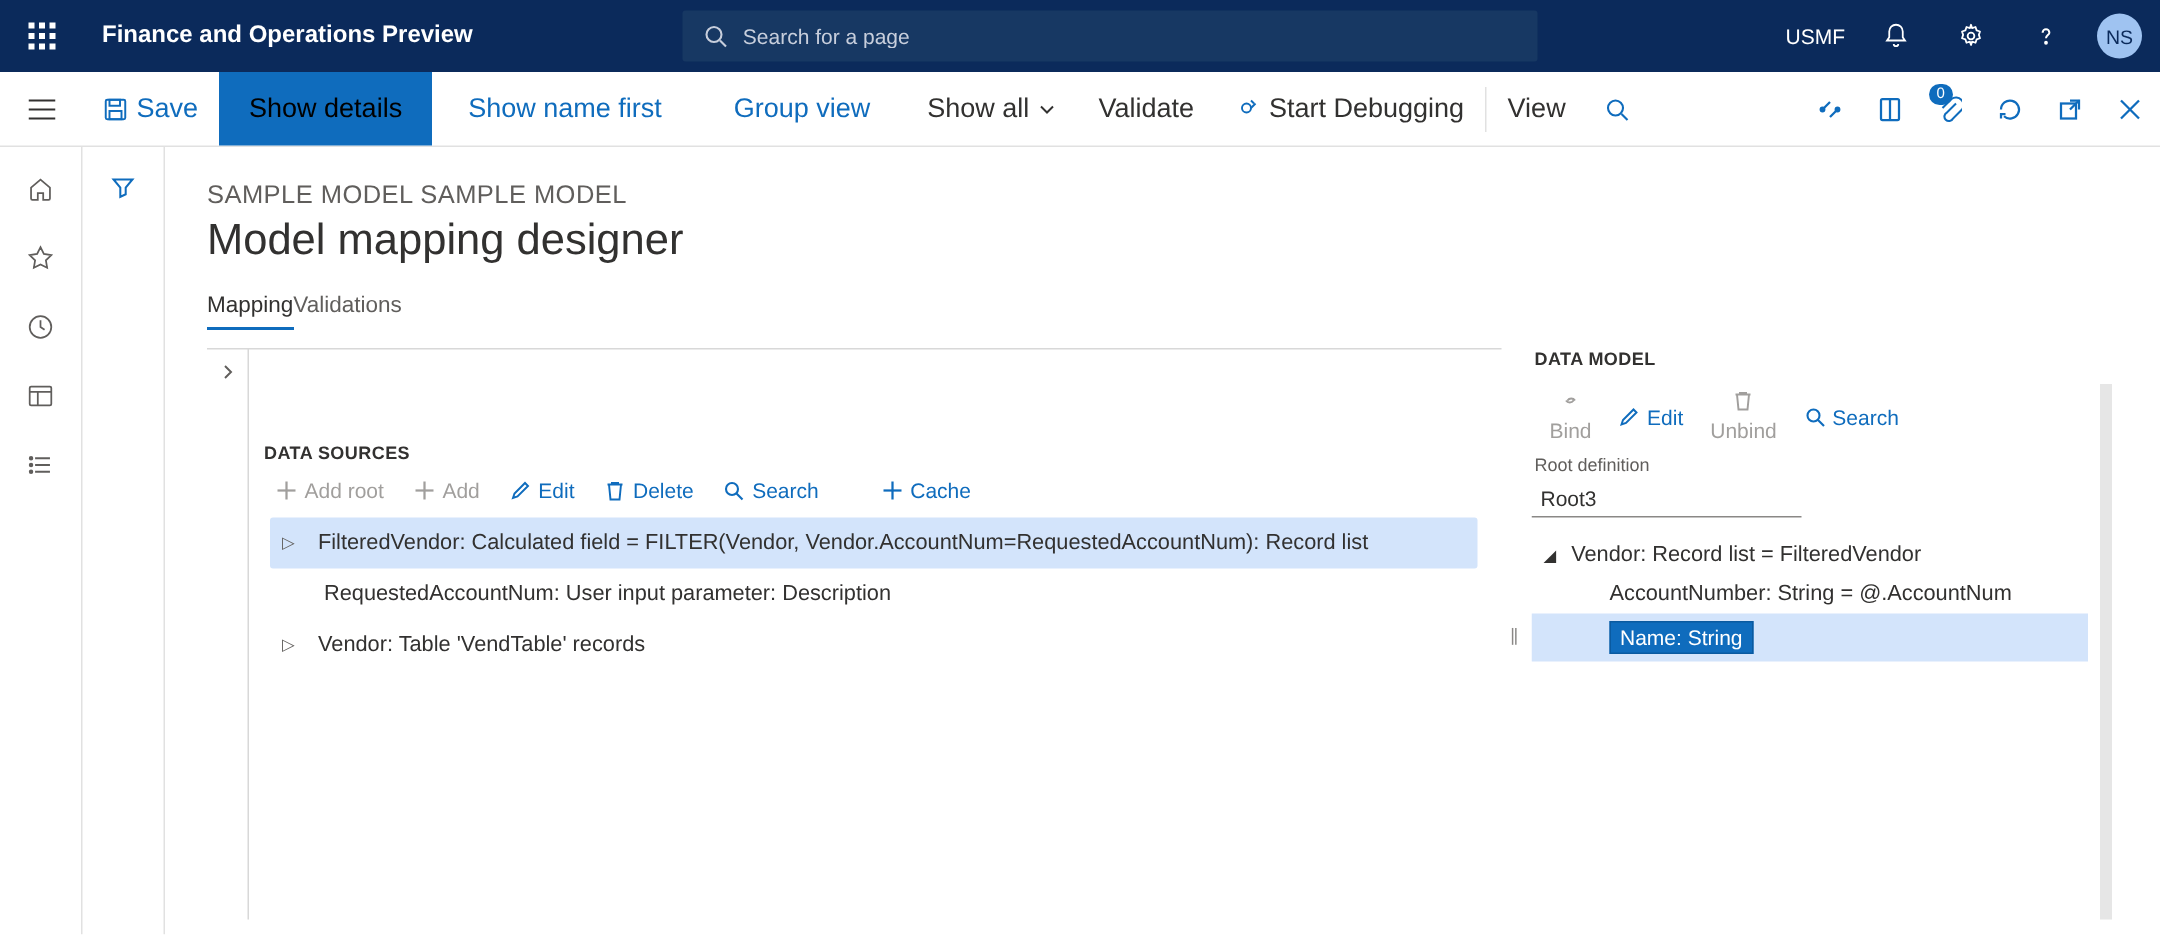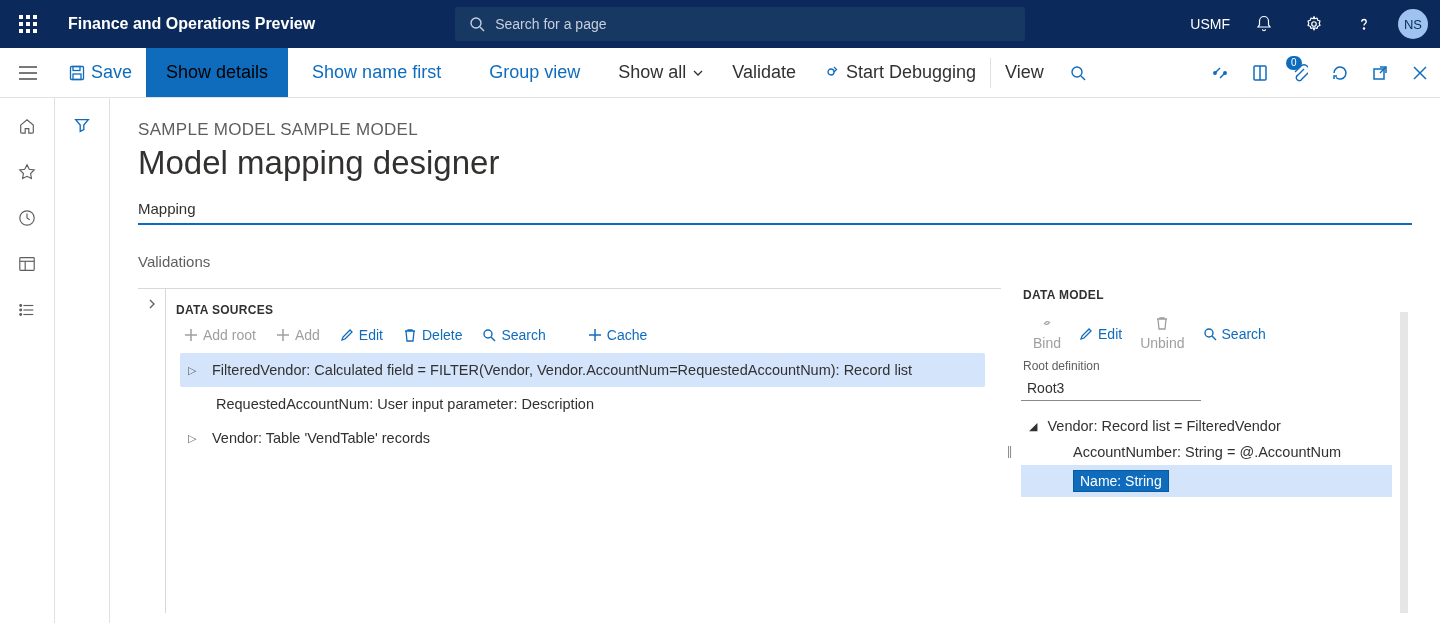--- a/index.html
+++ b/index.html
@@ -192,33 +192,31 @@
     flex-direction: column;
     position: relative;
   }
   .breadcrumb {
     color: #605e5c;
     font-size: 17px;
     letter-spacing: 0.3px;
     margin-bottom: 4px;
   }
   .page-title {
-    font-size: 33px;
+    font-size: 29px;
     font-weight: 400;
     color: #323130;
     margin-bottom: 18px;
   }
   .tabs {
     display: flex;
-    gap: 28px;
     font-size: 15px;
     color: #605e5c;
     border-bottom: 0;
     margin-bottom: 12px;
-    flex-direction: column;
   }
   .tab {
     padding-bottom: 6px;
     cursor: pointer;
   }
   .tab.active {
     color: #323130;
     border-bottom: 2px solid #0f6cbd;
   }
 
@@ -243,20 +241,21 @@
     border-top: 1px solid #d8d8d8;
     padding: 14px 16px 0 10px;
     min-width: 0;
   }
   .panel-hd {
     font-size: 12px;
     font-weight: 700;
     letter-spacing: 0.3px;
     color: #323130;
     margin-bottom: 10px;
+    margin-top: 48px;
   }
   .ds-toolbar {
     display: flex;
     align-items: center;
     gap: 20px;
     font-size: 14px;
     color: #0f6cbd;
     padding-left: 8px;
     margin-bottom: 10px;
   }

